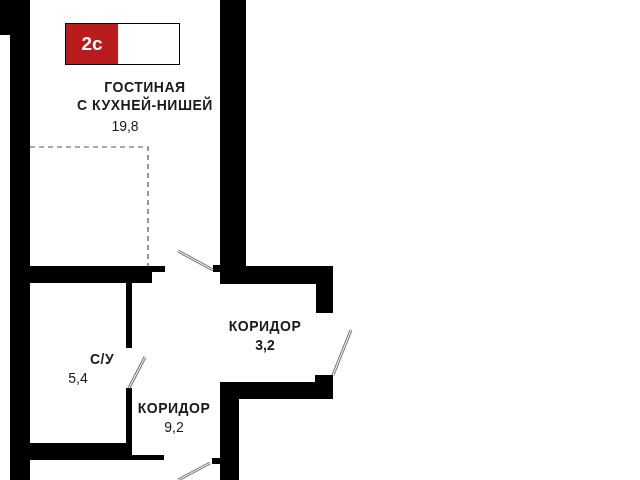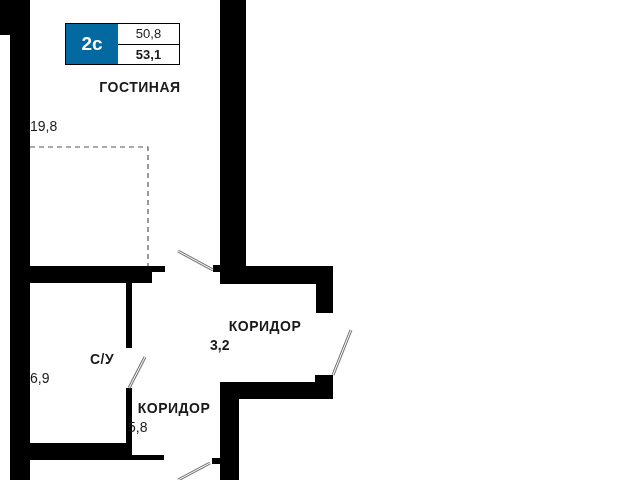--- a/index.html
+++ b/index.html
@@ -1,23 +1,23 @@
 <!DOCTYPE html>
 <html><head>
 <meta charset="utf-8">
 <style>
   html, body { margin:0; padding:0; }
   body { width:640px; height:480px; background:#ffffff; position:relative; overflow:hidden;
          font-family:"Liberation Sans", sans-serif; color:#1a1a1a; }
   .wall { position:absolute; background:#000; }
   .thin { position:absolute; background:#000; }
   .label { position:absolute; text-align:center; font-weight:bold; font-size:14px; letter-spacing:0.5px; line-height:18px; }
-  .area { position:absolute; text-align:left; font-size:14px; line-height:18px; }
+  .area { position:absolute; text-align:center; font-size:14px; line-height:18px; }
   .badge { position:absolute; left:65px; top:23px; width:113px; height:40px; border:1px solid #000; display:flex; }
-  .badge-type { width:52px; background:#0369a1; color:#fff; font-weight:bold; font-size:19px;
+  .badge-type { width:52px; background:#b91c1c; color:#fff; font-weight:bold; font-size:19px;
                 display:flex; align-items:center; justify-content:center; }
   .badge-vals { flex:1; display:flex; flex-direction:column; }
   .badge-vals div { flex:1; display:flex; align-items:center; justify-content:center; font-size:13px; }
   .badge-vals .top { border-bottom:1px solid #000; }
   .badge-vals .bot { font-weight:bold; }
   svg.doors { position:absolute; left:0; top:0; }
 </style>
 </head>
 <body>
 
@@ -50,31 +50,28 @@
   <g stroke="#fff" stroke-width="1" fill="none">
     <line x1="178" y1="251" x2="213" y2="270"></line>
     <line x1="351" y1="330" x2="333" y2="375"></line>
     <line x1="145" y1="357" x2="129" y2="388"></line>
     <line x1="210" y1="463" x2="178" y2="480"></line>
   </g>
 </svg>
 
 <div class="badge">
   <div class="badge-type">2с</div>
-  <div class="badge-vals">
-    <div class="top">50,8</div>
-    <div class="bot">53,1</div>
-  </div>
 </div>
 
-<div class="label" style="left:45px;top:78px;width:190px;">
+<div class="label" style="left:30px;top:78px;width:190px;padding-left:20px;">
   <div>ГОСТИНАЯ</div>
+  <div>С КУХНЕЙ-НИШЕЙ</div>
 </div>
 <div class="area" style="left:30px;top:117px;width:190px;">19,8</div>
 
 <div class="label" style="left:210px;top:317px;width:110px;">КОРИДОР</div>
 <div class="area" style="left:210px;top:336px;width:110px;font-weight:bold;">3,2</div>
 
 <div class="label" style="left:30px;top:350px;width:96px;margin-left:24px;">С/У</div>
-<div class="area" style="left:30px;top:369px;width:96px;">6,9</div>
+<div class="area" style="left:30px;top:369px;width:96px;">5,4</div>
 
 <div class="label" style="left:128px;top:399px;width:92px;">КОРИДОР</div>
-<div class="area" style="left:128px;top:418px;width:92px;">5,8</div>
+<div class="area" style="left:128px;top:418px;width:92px;">9,2</div>
 
 </body></html>

